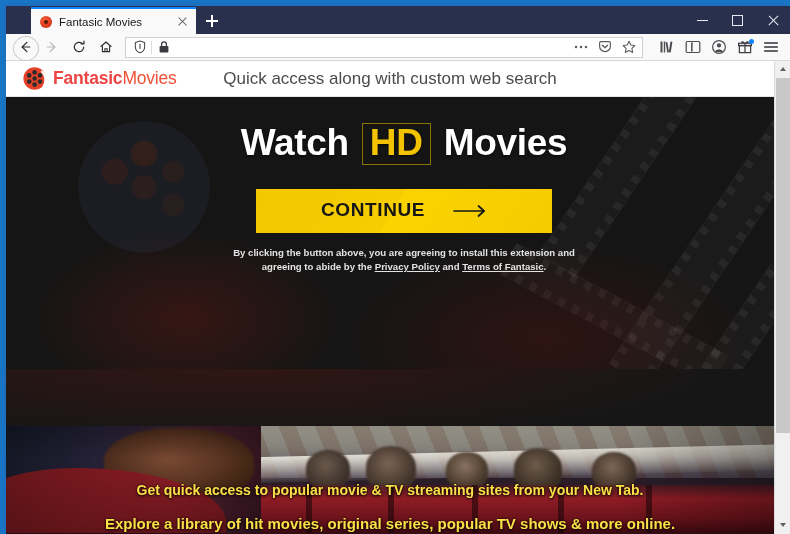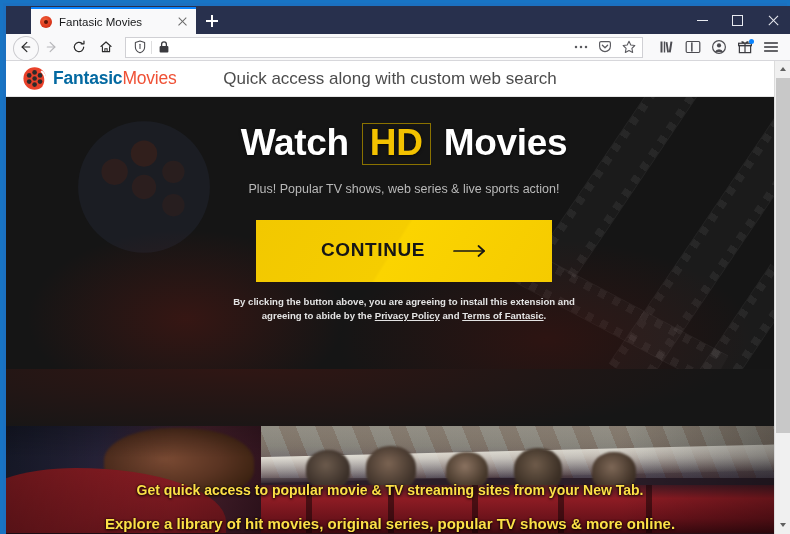--- a/index.html
+++ b/index.html
@@ -193,21 +193,21 @@
     width: 27px; height: 27px;
     position: relative;
     flex: 0 0 auto;
   }
   .brand-text {
     font-size: 17.5px;
     font-weight: bold;
     letter-spacing: -0.2px;
     white-space: nowrap;
   }
-  .brand-a { color: #0369a1; }
+  .brand-a { color: #ef4444; }
   .brand-b { color: #ef5136; font-weight: normal; font-style: normal; }
   .tagline {
     position: absolute;
     left: 0; right: 0;
     text-align: center;
     font-size: 17px;
     color: #4c4c4c;
     pointer-events: none;
   }
 
@@ -276,21 +276,21 @@
     vertical-align: baseline;
   }
   .subhead {
     margin-top: 17px;
     font-size: 12.5px;
     color: #b9b9b9;
   }
   .cta {
     display: block;
     margin: 24px auto 0 auto;
-    width: 296px; height: 62px;
+    width: 296px; height: 44px;
     background: linear-gradient(122deg, #f2c800 0%, #f5cd00 46%, #fbd400 47%, #f5cb00 100%);
     border: 0;
     color: #161616;
     font-family: "Liberation Sans", sans-serif;
     font-size: 19px;
     font-weight: bold;
     letter-spacing: .6px;
     cursor: pointer;
     position: relative;
   }
@@ -612,21 +612,20 @@
           <span class="glow-red"></span>
           <span class="glow-red2"></span>
         </div>
 
         <div class="hero-inner">
           <div class="headline">
             <span>Watch</span>
             <span class="hd-box">HD</span>
             <span>Movies</span>
           </div>
-          <div class="subhead">Plus! Popular TV shows, web series &amp; live sports action!</div>
 
           <button class="cta">
             <span class="cta-label">CONTINUE</span>
             <span class="cta-arrow">
               <svg width="34" height="14" viewBox="0 0 34 14">
                   <path d="M1 7 H31" stroke="#161616" stroke-width="1.7" stroke-linecap="round"></path>
                   <path d="M25.5 2 L31 7 L25.5 12" fill="none" stroke="#161616" stroke-width="1.7" stroke-linecap="round" stroke-linejoin="round"></path>
                 </svg>
             </span>
           </button>

